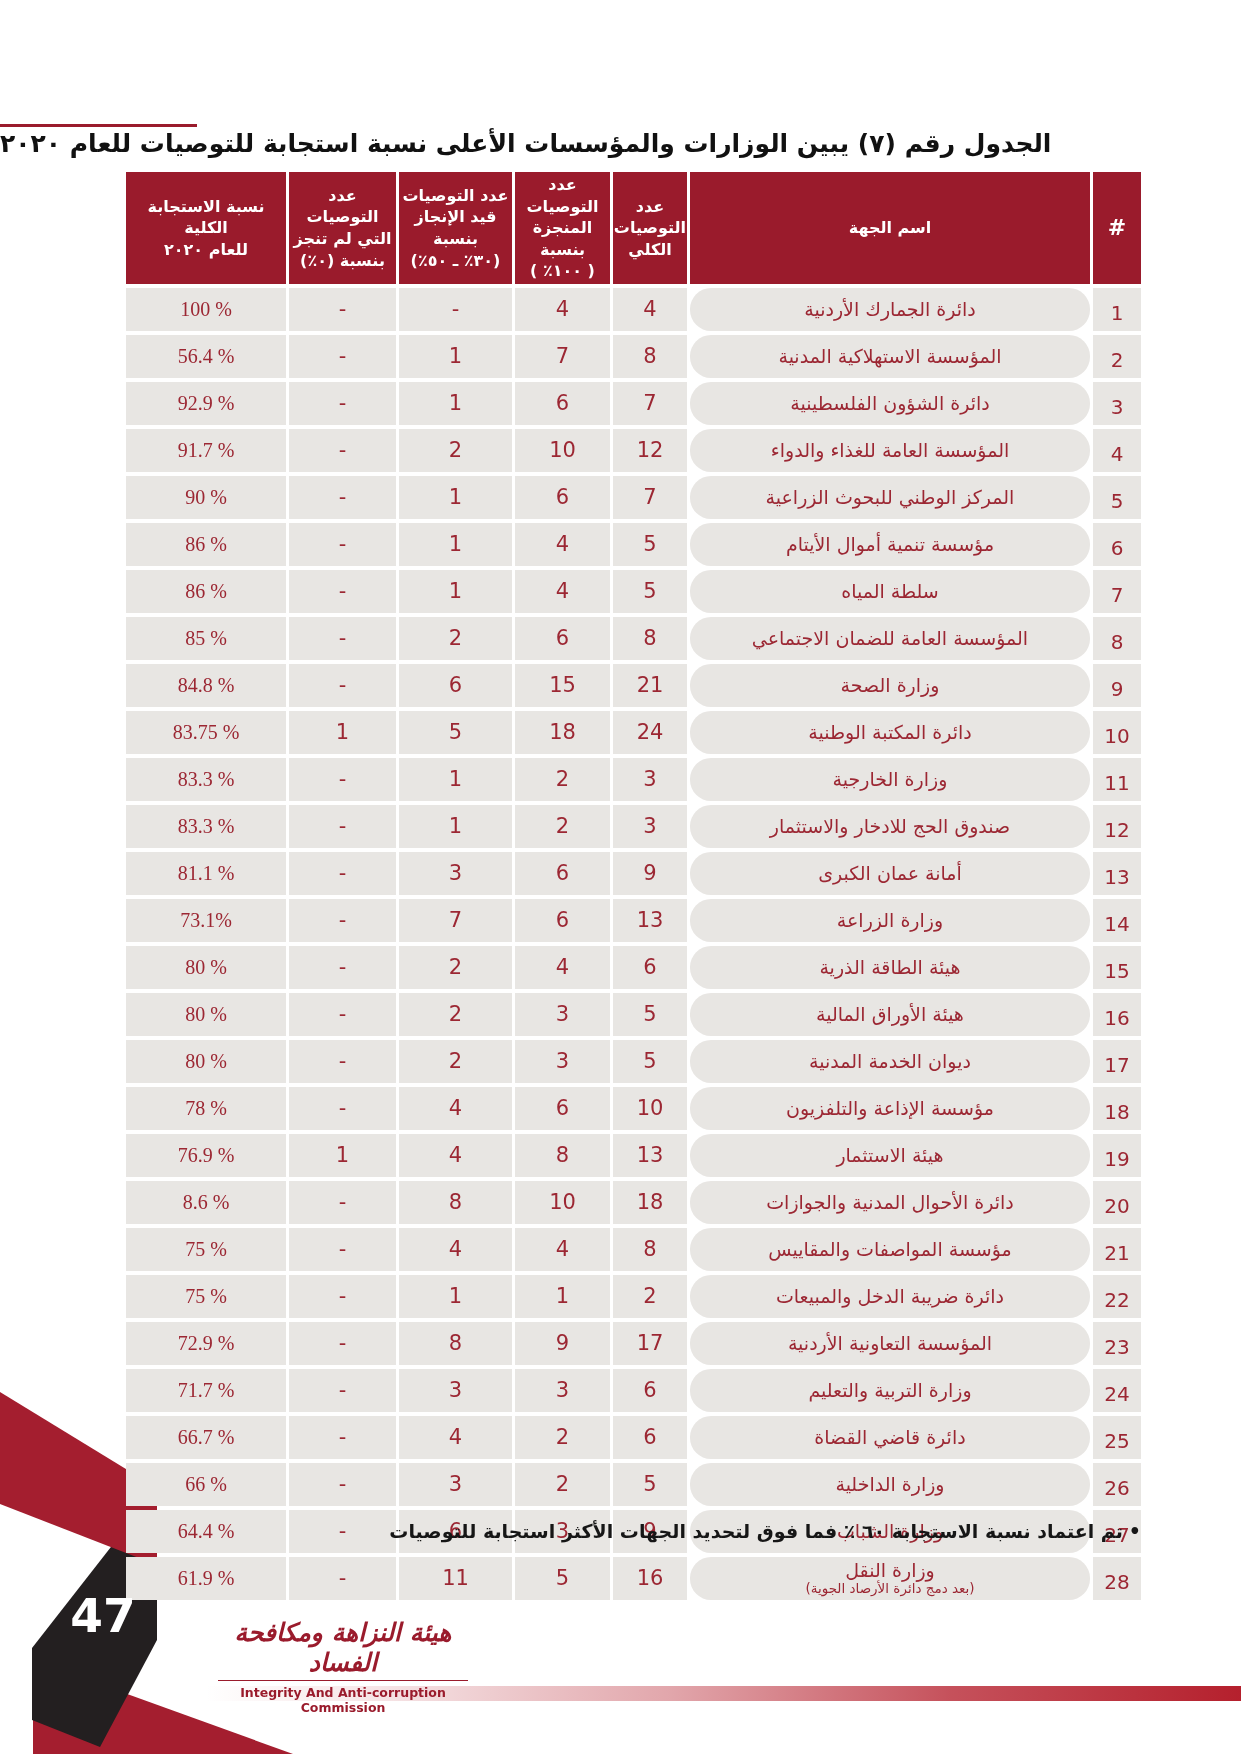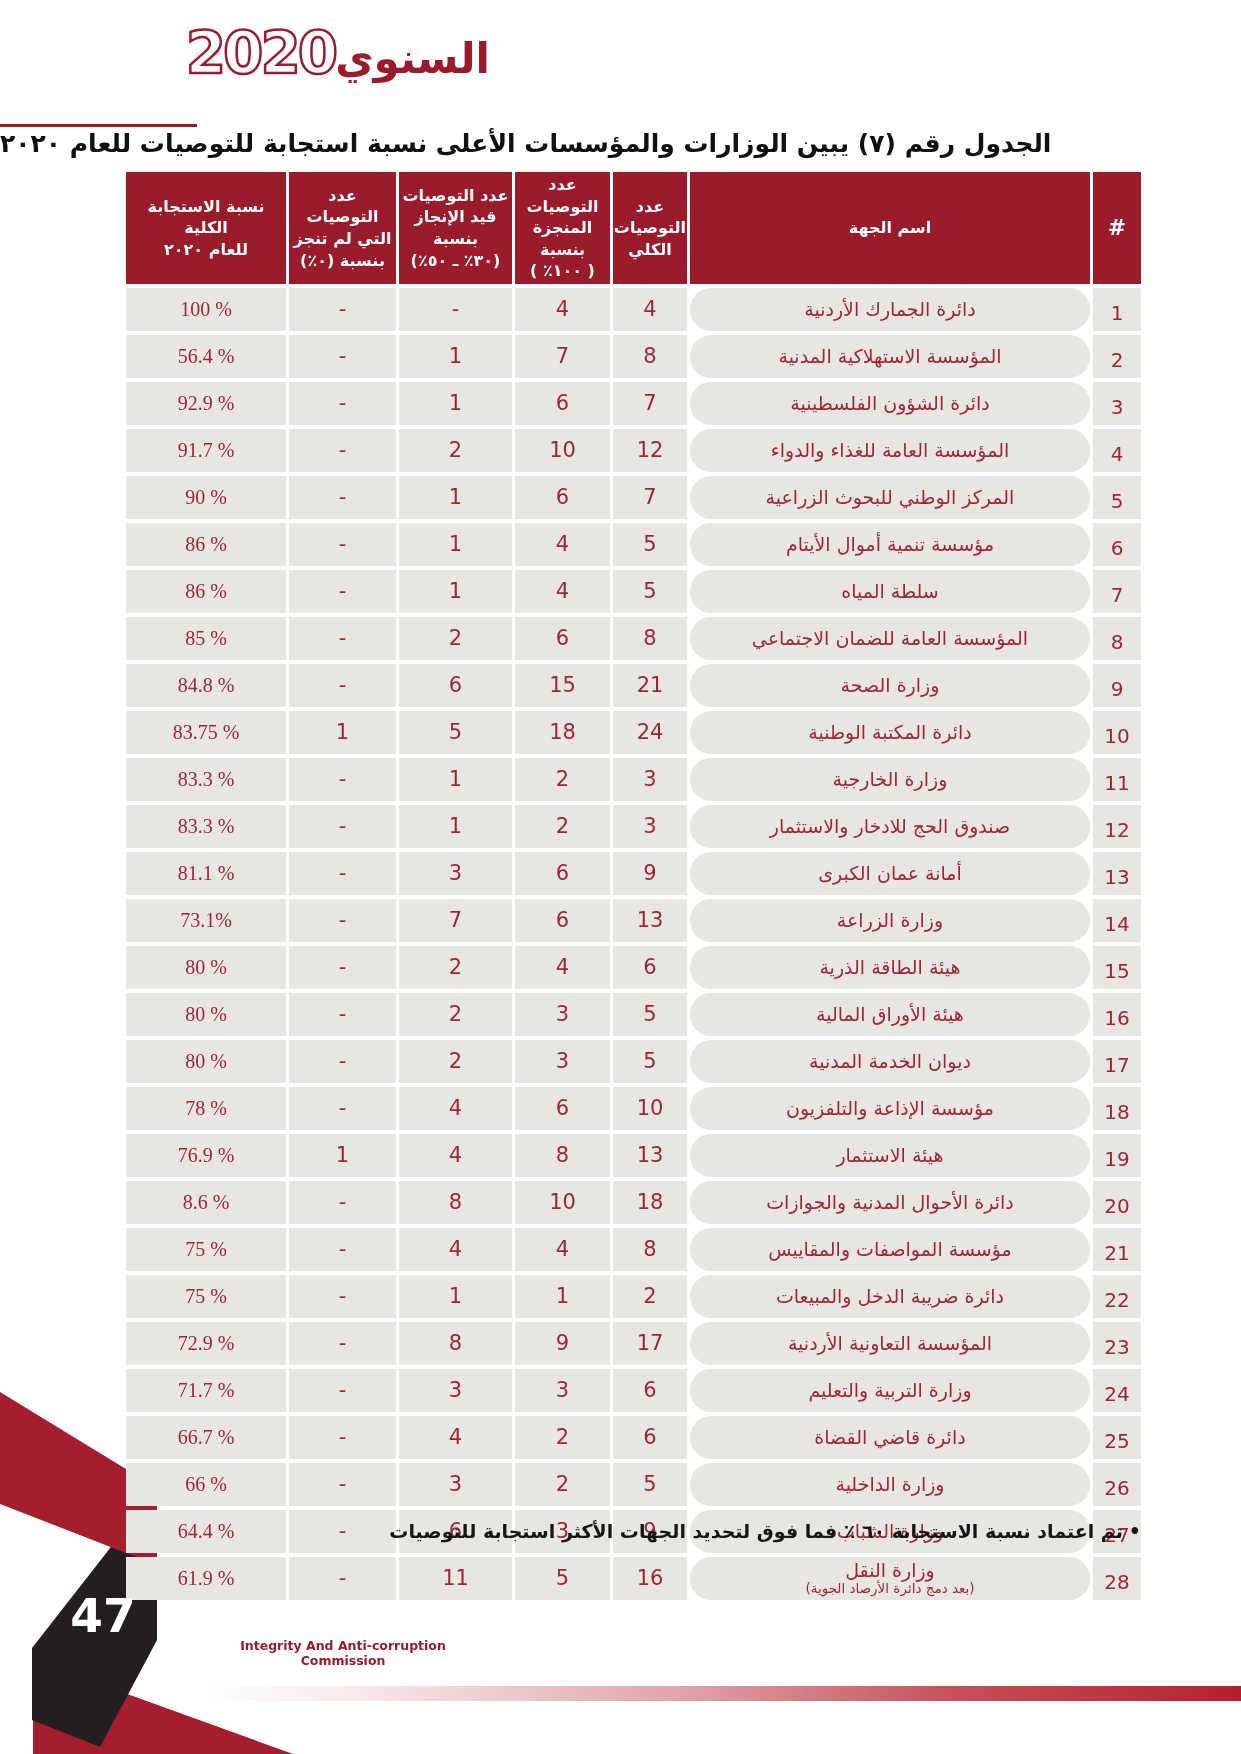--- a/index.html
+++ b/index.html
@@ -50,21 +50,21 @@
   td .ltr{direction:ltr;unicode-bidi:isolate;font-family:Liberation Serif, serif;}
   
   .footnote{
     position:absolute;top:1520px;right:100px;direction:rtl;z-index:2;
     font-weight:bold;font-size:19px;color:#161616;
   }
   .footnote .bullet{padding-left:6px;}
   
   .iacc{position:absolute;left:218px;top:1618px;width:250px;text-align:center;z-index:2;}
   .iacc .ar{direction:rtl;font-weight:bold;font-style:italic;font-size:25px;line-height:1.2;color:#9A1B2C;border-bottom:1px solid #9A1B2C;padding-bottom:2px;}
-  .iacc .en{font-weight:bold;font-size:12.5px;color:#9A1B2C;margin-top:20px;letter-spacing:0;}
+  .iacc .en{font-weight:bold;font-size:12.5px;color:#9A1B2C;margin-top:4px;letter-spacing:0;}
   
   .grad-bar{
     position:absolute;left:205px;top:1686px;width:1036px;height:15px;z-index:1;
     background:linear-gradient(to right,rgba(181,32,45,0) 0%,rgba(181,32,45,0.10) 15%,rgba(181,32,45,0.40) 45%,rgba(181,32,45,0.78) 72%,#B5202D 100%);
   }
   
   .ribbon{position:absolute;left:0;top:0;z-index:1;pointer-events:none;}
   .page-num{
     position:absolute;left:68px;top:1592px;z-index:3;width:70px;text-align:center;
     color:#ffffff;font-weight:bold;font-size:47px;line-height:1;
@@ -74,24 +74,20 @@
 <body>
 
 <svg class="ribbon" width="1241" height="1754" viewBox="0 0 1241 1754">
   <polygon points="33,1660 293,1754 33,1754" fill="#A41E2F"></polygon>
   <polygon points="157,1488 157,1640 100,1747 32,1720 32,1648" fill="#231F20"></polygon>
   <polygon points="0,1392 157,1488 157,1565 0,1504" fill="#A41E2F"></polygon>
 </svg>
 <div class="page-num">47</div>
 
 <div class="brand">
-  <div class="row2">
-    <span class="year">2020</span>
-    <span class="l2">السنوي</span>
-  </div>
 </div>
 <div class="rule"></div>
 
 <div class="tbl-title">الجدول رقم (٧) يبين الوزارات والمؤسسات الأعلى نسبة استجابة للتوصيات للعام ٢٠٢٠</div>
 
 <div class="tbl-wrap">
   <table>
     <colgroup>
       <col class="c-rank">
         <col class="c-name">
@@ -433,16 +429,17 @@
         </tr>
       </tbody>
   </table>
 </div>
 
 <div class="footnote">
   <span class="bullet">•</span><span>تم اعتماد نسبة الاستجابة ٦٠ ٪ فما فوق لتحديد الجهات الأكثر استجابة للتوصيات</span>
 </div>
 
 <div class="iacc">
+  <div class="ar">هيئة النزاهة ومكافحة الفساد</div>
   <div class="en">Integrity And Anti-corruption Commission</div>
 </div>
 
 <div class="grad-bar"></div>
 
 </body></html>

